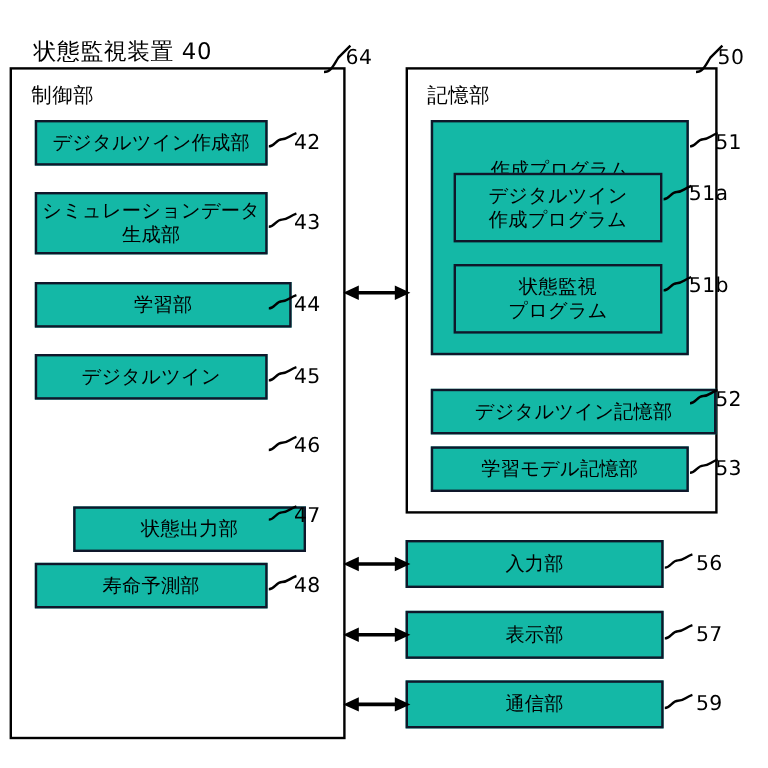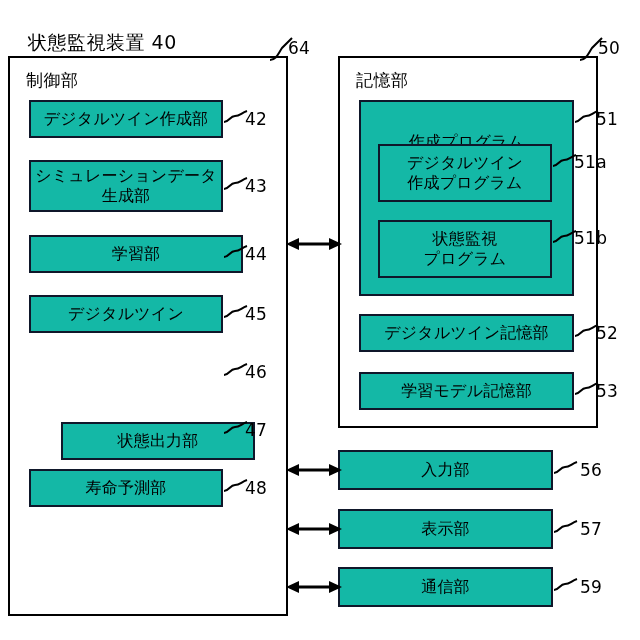--- a/index.html
+++ b/index.html
@@ -153,21 +153,21 @@
   </svg>
   <div class="ref" style="left:574px; top:152px;">51a</div>
 
   <div class="abs unit nested" style="left:378px; top:220px; width:174px; height:58px;">状態監視
 プログラム</div>
   <svg class="ref-lead" style="left:552px; top:228px; width:30px; height:22px;" viewBox="0 0 30 22">
     <path d="M1 14 C 6 14, 7 8, 12 8 C 17 8, 18 5, 24 3" fill="none" stroke="#000" stroke-width="2"></path>
   </svg>
   <div class="ref" style="left:574px; top:228px;">51b</div>
 
-  <div class="abs unit" style="left:359px; top:314px; width:215px; height:38px;">デジタルツイン記憶部</div>
+  <div class="abs unit" style="left:359px; top:324px; width:238px; height:38px;">デジタルツイン記憶部</div>
   <svg class="ref-lead" style="left:574px; top:322px; width:30px; height:22px;" viewBox="0 0 30 22">
     <path d="M1 14 C 6 14, 7 8, 12 8 C 17 8, 18 5, 24 3" fill="none" stroke="#000" stroke-width="2"></path>
   </svg>
   <div class="ref" style="left:596px; top:323px;">52</div>
 
   <div class="abs unit" style="left:359px; top:372px; width:215px; height:38px;">学習モデル記憶部</div>
   <svg class="ref-lead" style="left:574px; top:380px; width:30px; height:22px;" viewBox="0 0 30 22">
     <path d="M1 14 C 6 14, 7 8, 12 8 C 17 8, 18 5, 24 3" fill="none" stroke="#000" stroke-width="2"></path>
   </svg>
   <div class="ref" style="left:596px; top:381px;">53</div>

